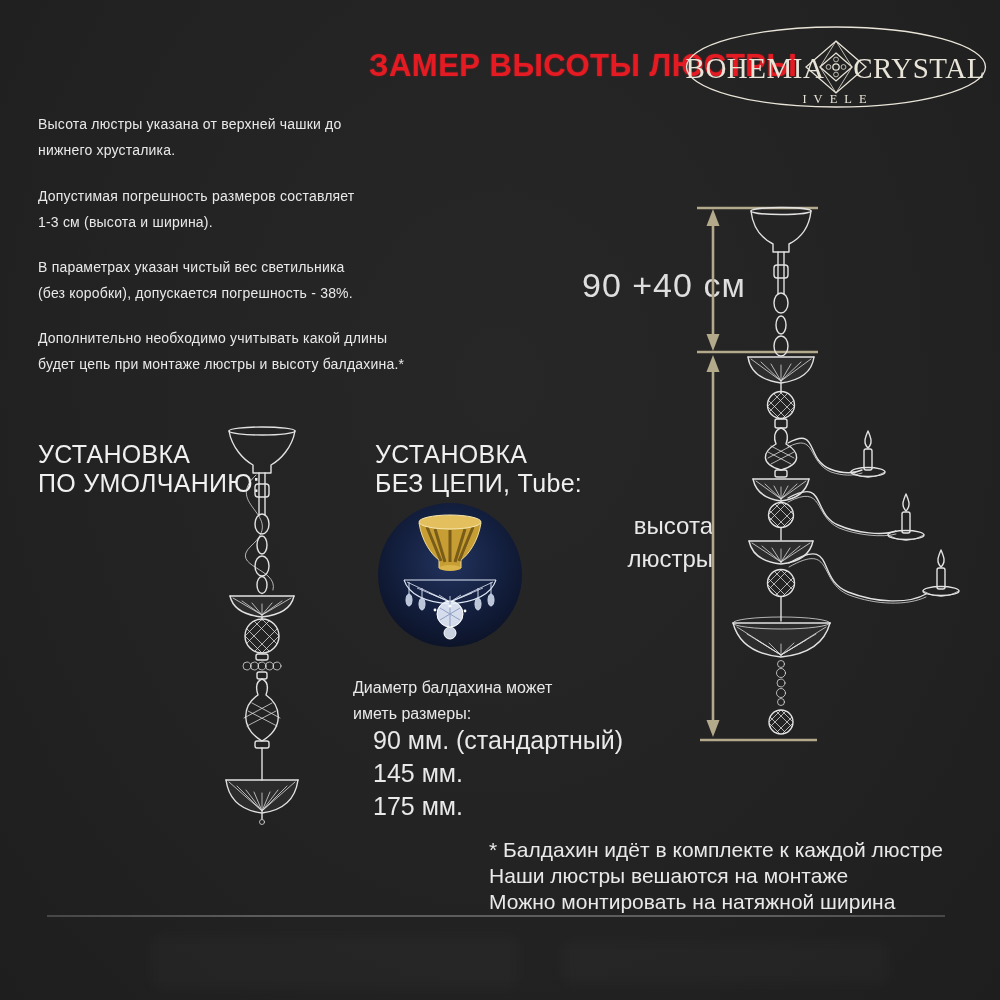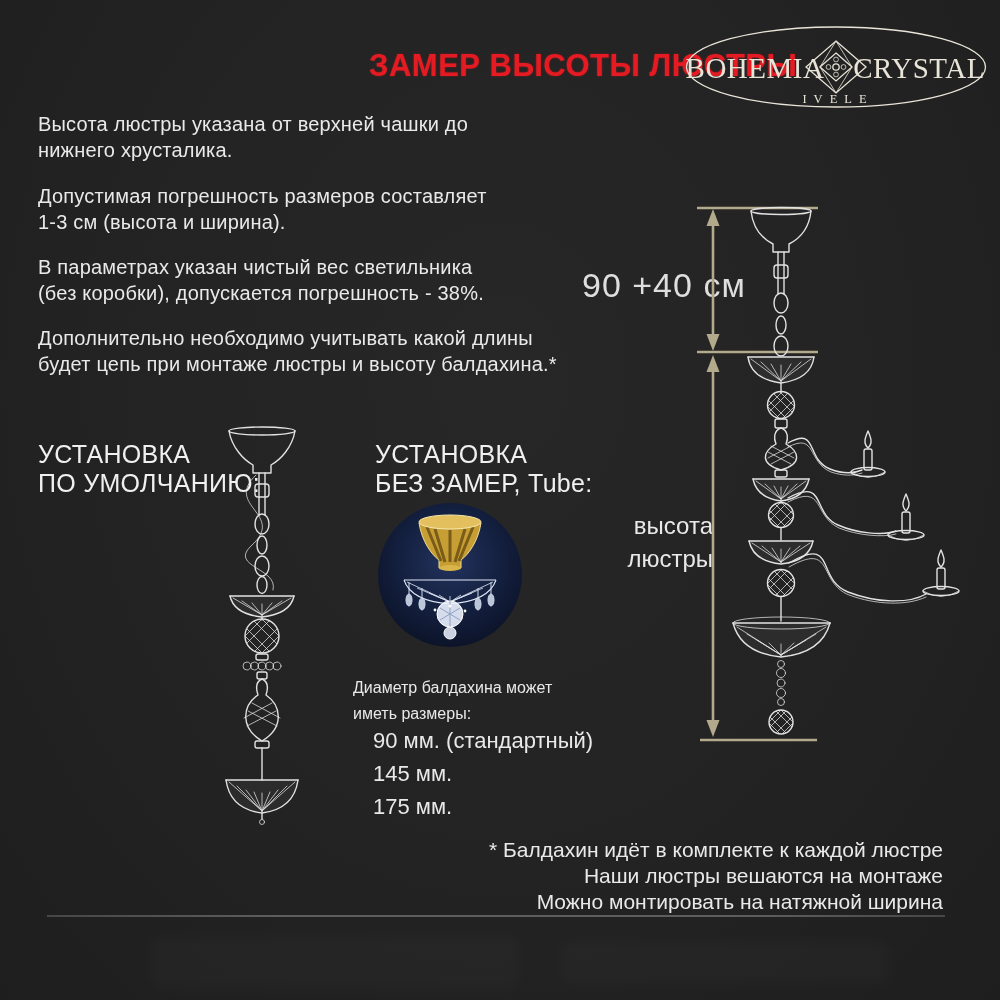--- a/index.html
+++ b/index.html
@@ -7,30 +7,30 @@
     position:relative;width:1000px;height:1000px;overflow:hidden;
     background:radial-gradient(ellipse at 50% 38%, #272727 0%, #232323 55%, #1e1e1e 100%);
     font-family:"Liberation Sans", sans-serif;
     color:var(--text,#e9e9e9);
   }
   .abs{position:absolute;}
   .title{
     left:369px;top:48px;font-size:31px;font-weight:bold;letter-spacing:.5px;
     color:var(--title_red,#e41b22);text-shadow:0 0 2px rgba(228,27,34,.55);
   }
-  .para{left:38px;font-size:20px;line-height:25.5px;letter-spacing:.2px;}
+  .para{left:38px;font-size:14px;line-height:25.5px;letter-spacing:.2px;}
   .p1{top:112px}.p2{top:184px}.p3{top:255px}.p4{top:326px}
   .chain-label{left:582px;top:266px;font-size:34px;letter-spacing:1px;color:#dedede;}
   .height-label{left:598px;top:509px;width:115px;text-align:right;font-size:24px;line-height:33px;}
   .sec-title{font-size:25px;line-height:29px;color:#f0f0f0;letter-spacing:.3px;}
   .sec-default{left:38px;top:440px;}
   .sec-tube{left:375px;top:440px;}
   .canopy-intro{left:353px;top:675px;font-size:16px;line-height:26px;}
-  .canopy-sizes{left:373px;top:724px;font-size:22px;line-height:33px;}
-  .footnotes{right:57px;top:837px;text-align:right;font-size:21px;line-height:26px;}
+  .canopy-sizes{left:373px;top:724px;font-size:25px;line-height:33px;}
+  .footnotes{right:57px;top:837px;text-align:left;font-size:21px;line-height:26px;}
   .divider{left:47px;top:915px;width:898px;height:2px;
     background:linear-gradient(90deg,#474747,#5d5d5d 25%,#5d5d5d 80%,#474747);}
   .ghost{background:rgba(255,255,255,0.02);filter:blur(7px);border-radius:10px;}
   .g1{left:150px;top:935px;width:370px;height:55px;}
   .g2{left:560px;top:940px;width:330px;height:45px;}
 
   
   .ln{stroke:var(--line,#e2e2e2);stroke-width:1.4;fill:none;stroke-linecap:round;stroke-linejoin:round;}
   .ln-thin{stroke-width:.85;opacity:.9;}
   .glass{fill:rgba(255,255,255,0.045);}
@@ -194,21 +194,21 @@
       <path class="ln ln-thin" d="M238,396 Q256,407 274,396"></path>
     </g>
   </svg>
 
   <div class="abs sec-title sec-default">
     <div>УСТАНОВКА</div>
     <div>ПО УМОЛЧАНИЮ:</div>
   </div>
   <div class="abs sec-title sec-tube">
     <div>УСТАНОВКА</div>
-    <div>БЕЗ ЗАМЕР, Tube:</div>
+    <div>БЕЗ ЦЕПИ, Tube:</div>
   </div>
 
   <svg class="abs" style="left:185px;top:420px;" width="160" height="420" viewBox="0 0 160 420">
     <defs>
         <clipPath id="cl1">
           <circle cx="77" cy="216" r="17"></circle>
         </clipPath>
       </defs>
     <ellipse class="ln" cx="77" cy="11" rx="33" ry="4"></ellipse>
     <path class="ln" d="M44,11 C47,28 59,40 68,45 L68,53 L86,53 L86,45 C95,40 107,28 110,11"></path>

